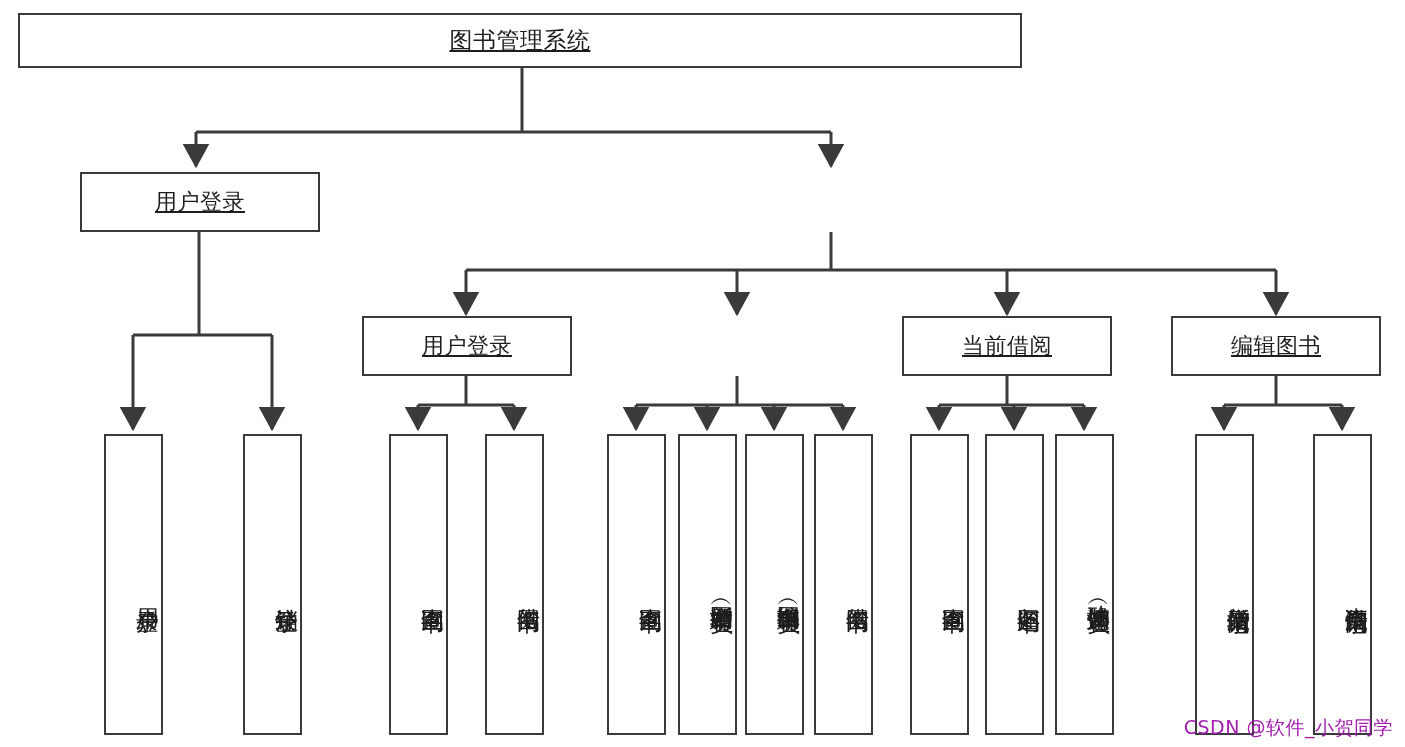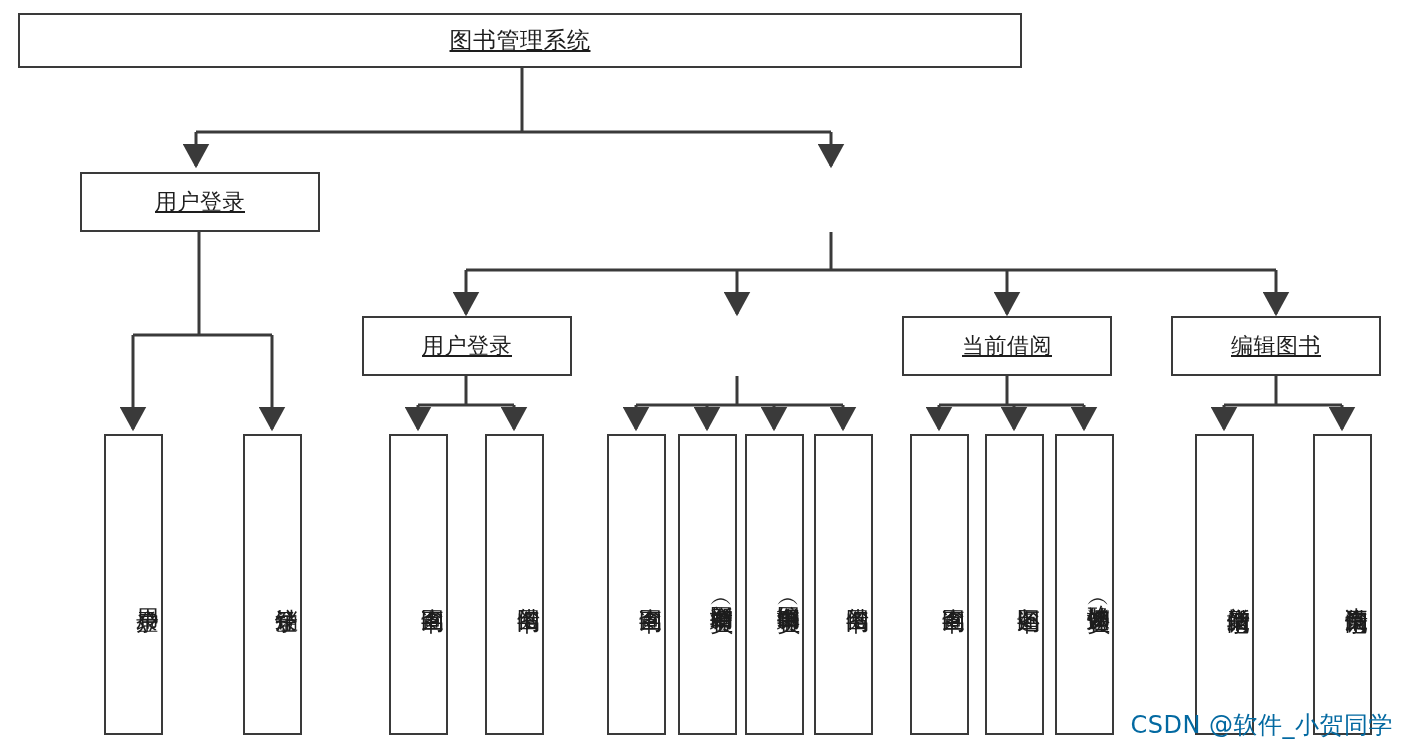--- a/index.html
+++ b/index.html
@@ -56,22 +56,22 @@
   .node-v .vtext {
     writing-mode: vertical-rl;
     text-orientation: upright;
     display: block;
     white-space: nowrap;
   }
   .watermark {
     position: absolute;
     right: 12px;
     bottom: 6px;
-    font-size: 24px;
-    color: #0369a1;
+    font-size: 19px;
+    color: #a21caf;
     letter-spacing: 0.5px;
     white-space: nowrap;
     pointer-events: none;
     margin-left: 43px;
   }
 </style>
 </head>
 <body>
 
 <div id="canvas">

